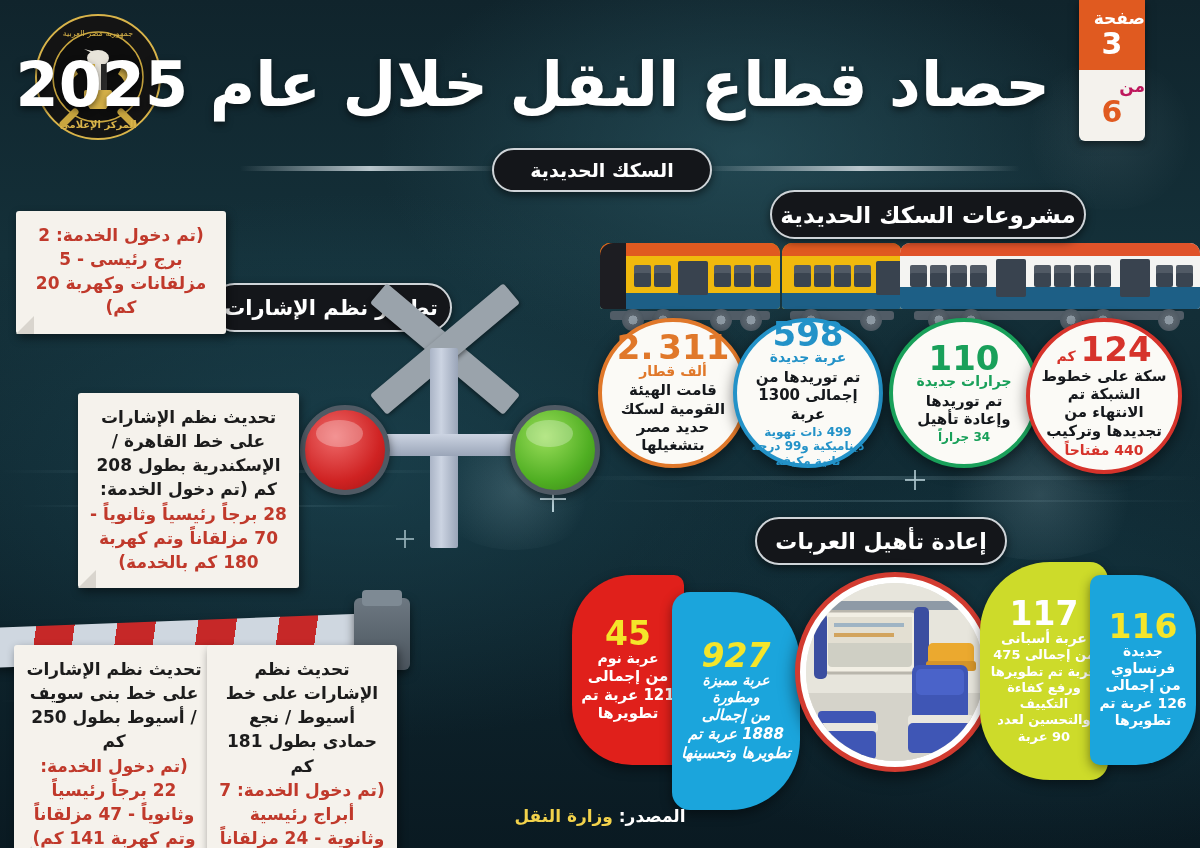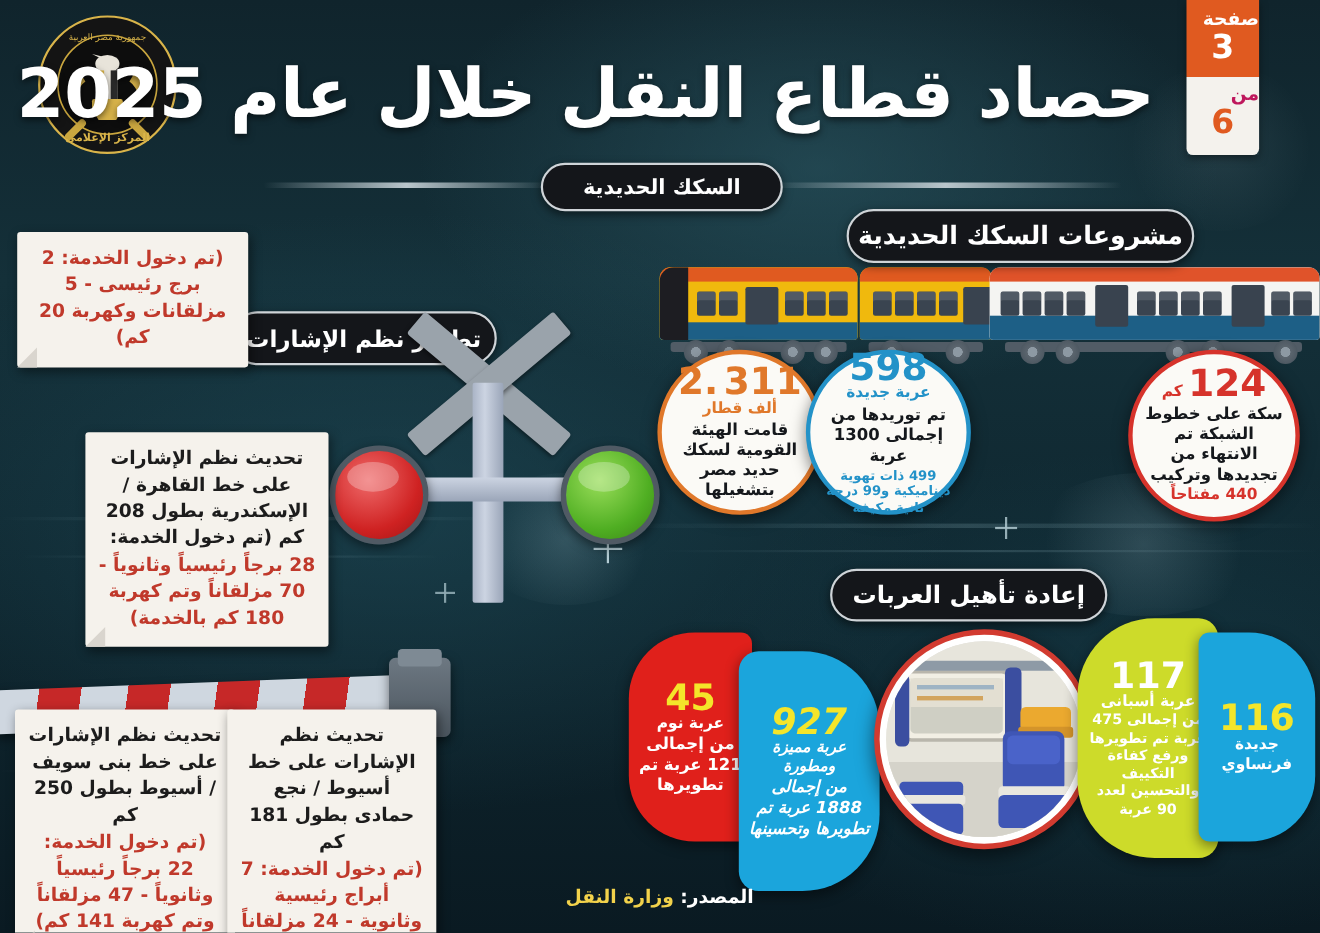--- a/index.html
+++ b/index.html
@@ -313,20 +313,26 @@
     <div class="body">قامت الهيئة القومية لسكك حديد مصر بتشغيلها</div>
   </div>
 
   <div class="statcirc" style="left:733px;top:318px;border:4px solid #2392c8;">
     <div class="big" style="color:#2392c8;">598</div>
     <div class="unit" style="color:#2392c8;">عربة جديدة</div>
     <div class="body">تم توريدها من إجمالى 1300 عربة</div>
     <div class="foot" style="color:#2392c8;">499 ذات تهوية ديناميكية و99 درجة ثانية مكيفة</div>
   </div>
 
+  <div class="statcirc" style="left:889px;top:318px;border:4px solid #19a05a;">
+    <div class="big" style="color:#19a05a;">110</div>
+    <div class="unit" style="color:#19a05a;">جرارات جديدة</div>
+    <div class="body">تم توريدها وإعادة تأهيل</div>
+    <div class="foot" style="color:#19a05a;">34 جراراً</div>
+  </div>
 
   <div class="statcirc" style="left:1026px;top:318px;border:4px solid #d6332b;width:156px;height:156px;">
     <div class="headline">
       <span class="big" style="color:#d6332b;">124</span>
       <span class="unit" style="color:#d6332b;">كم</span>
     </div>
     <div class="body">سكة على خطوط الشبكة تم الانتهاء من تجديدها وتركيب</div>
     <div class="foot" style="color:#d6332b;font-size:14px;">440 مفتاحاً</div>
   </div>
 
@@ -374,20 +380,21 @@
        border-radius:70px 18px 18px 70px;">
     <div class="big" style="color:#ffffff;">117</div>
     <div class="sub" style="color:#ffffff;">عربة أسبانى</div>
     <div class="body" style="color:#ffffff;font-size:13px;">من إجمالى 475 عربة تم تطويرها ورفع كفاءة التكييف والتحسين لعدد 90 عربة</div>
   </div>
 
   <div class="petal" style="left:1090px;top:575px;width:106px;height:190px;background:#1ba5dc;
        border-radius:10px 60px 60px 10px;">
     <div class="big" style="color:#f4e52a;">116</div>
     <div class="sub" style="color:#ffffff;">جديدة فرنساوي</div>
+    <div class="body" style="color:#ffffff;font-size:14px;">من إجمالى 126 عربة تم تطويرها</div>
   </div>
 
   <div class="source">
     <span class="lbl">المصدر:</span>
     <span>وزارة النقل</span>
   </div>
 
 </div>
 
 </body></html>

